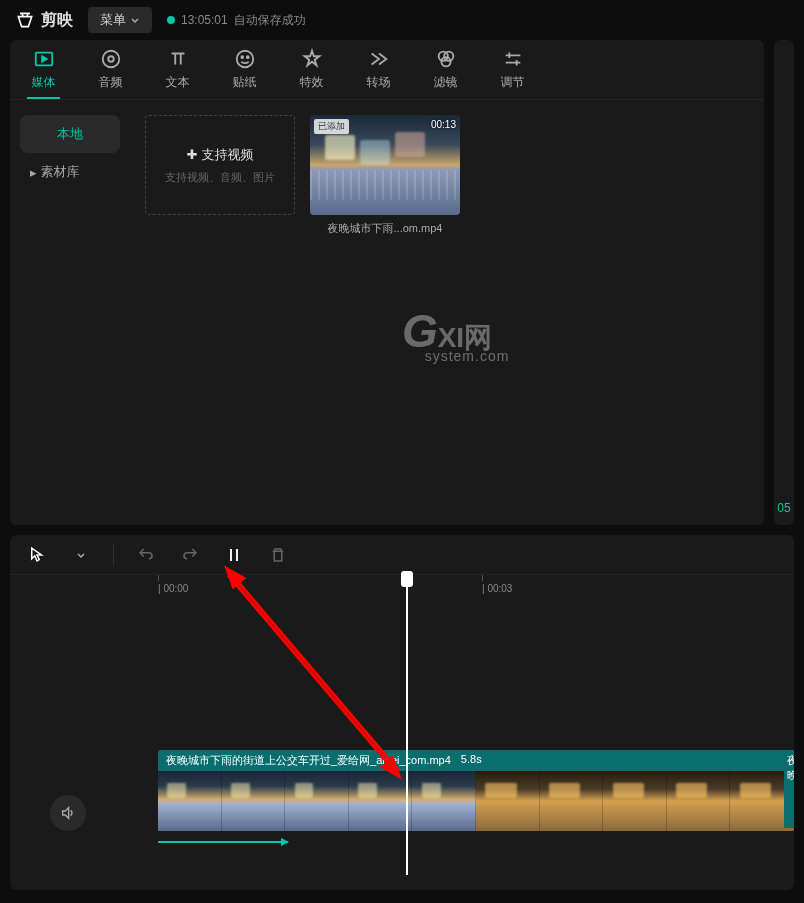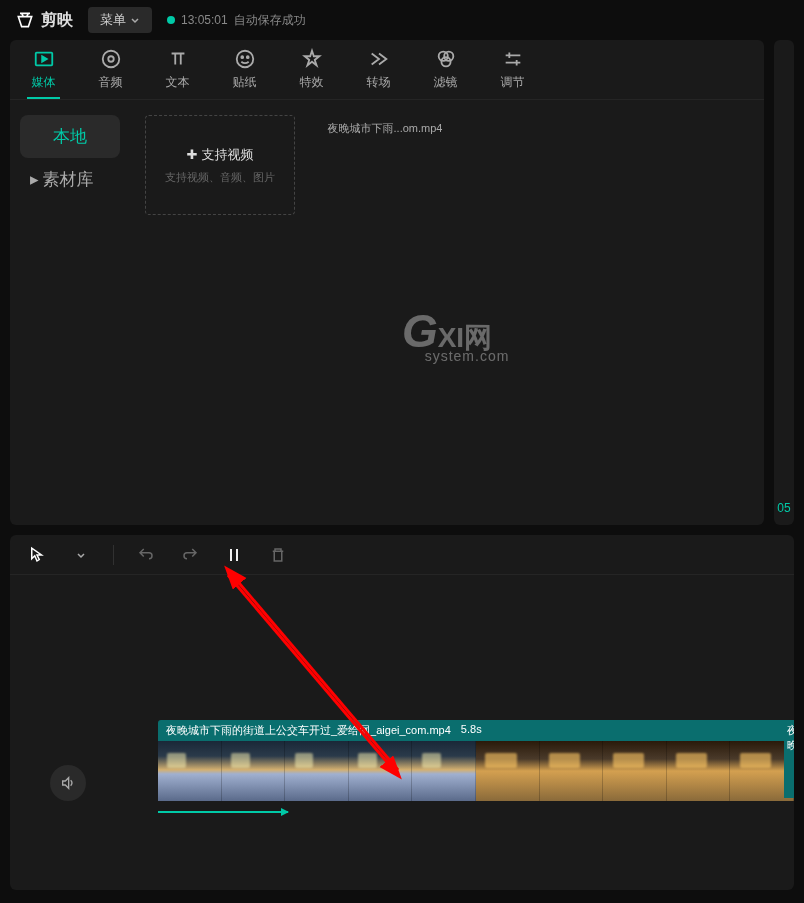--- a/index.html
+++ b/index.html
@@ -13,21 +13,21 @@
 .workspace { display: flex; gap: 10px; padding: 0 10px; height: 485px; }
 .left-panel { flex: 1; background: #1a1a1a; border-radius: 6px; display: flex; flex-direction: column; overflow: hidden; }
 .right-panel { width: 20px; background: #1a1a1a; border-radius: 6px; display: flex; flex-direction: column; justify-content: flex-end; padding-bottom: 10px; color: #00c9a7; font-size: 12px; text-align: center; }
 .tab-row { display: flex; height: 60px; border-bottom: 1px solid rgba(255,255,255,0.05); }
 .tab { width: 67px; display: flex; flex-direction: column; align-items: center; justify-content: center; gap: 4px; font-size: 12px; color: #aaa; cursor: pointer; position: relative; }
 .tab.active { color: #00c9a7; }
 .tab.active::after { content: ""; position: absolute; bottom: 0; left: 25%; width: 50%; height: 2px; background: #00c9a7; }
 .tab-icon { width: 22px; height: 22px; display: flex; align-items: center; justify-content: center; }
 .content-row { display: flex; flex: 1; }
 .sidebar { width: 120px; padding: 15px 10px; }
-.side-item { padding: 10px; border-radius: 8px; font-size: 17px; color: #aaa; cursor: pointer; display: flex; align-items: center; gap: 4px; }
+.side-item { padding: 10px; border-radius: 8px; font-size: 13px; color: #aaa; cursor: pointer; display: flex; align-items: center; gap: 4px; }
 .side-item.active { background: #2a2a2a; color: #00c9a7; justify-content: center; }
 .media-area { flex: 1; padding: 15px; display: flex; gap: 15px; align-items: flex-start; position: relative; }
 .import-box { width: 150px; height: 100px; border: 1px dashed #444; border-radius: 4px; display: flex; flex-direction: column; align-items: center; justify-content: center; gap: 6px; cursor: pointer; }
 .import-label { font-size: 13px; color: #ddd; display: flex; align-items: center; gap: 4px; }
 .import-hint { font-size: 11px; color: #666; }
 .media-item { width: 150px; }
 .media-thumb { width: 150px; height: 100px; border-radius: 4px; background: linear-gradient(180deg, #1a2838 0%, #3a4a5a 30%, #c9a56a 50%, #8a9ab8 55%, #5a6a8a 100%); position: relative; overflow: hidden; }
 .media-thumb::before { content: ""; position: absolute; top: 20%; left: 10%; width: 30px; height: 25px; background: rgba(255,250,200,0.6); border-radius: 3px; box-shadow: 35px 5px 0 rgba(200,240,255,0.4), 70px -3px 0 rgba(230,180,160,0.5); filter: blur(1px); }
 .media-thumb::after { content: ""; position: absolute; bottom: 15%; left: 0; right: 0; height: 30%; background: repeating-linear-gradient(90deg, rgba(255,255,255,0.15) 0 2px, transparent 2px 8px); }
 .thumb-tag { position: absolute; top: 4px; left: 4px; background: rgba(255,255,255,0.8); color: #333; font-size: 9px; padding: 1px 4px; border-radius: 2px; }
@@ -176,20 +176,24 @@
       </div>
       <div class="media-area">
         <div class="import-box">
           <div class="import-label">
             <span>✚</span>
             <span>支持视频</span>
           </div>
           <div class="import-hint">支持视频、音频、图片</div>
         </div>
         <div class="media-item">
+          <div class="media-thumb">
+            <span class="thumb-tag">已添加</span>
+            <span class="thumb-dur">00:13</span>
+          </div>
           <div class="media-name">夜晚城市下雨...om.mp4</div>
         </div>
         <div class="watermark">
           <span class="g">G</span><span class="rest">XI网</span>
           <span class="sys">system.com</span>
         </div>
       </div>
     </div>
   </div>
   <div class="right-panel">
@@ -223,20 +227,27 @@
     <div class="tool-btn">
         <svg viewBox="0 0 24 24" width="18" height="18" fill="none" stroke="#fff" stroke-width="2.5">
           <path d="M8 4 V20 M16 4 V20"></path>
         </svg>
       </div>
     <div class="tool-btn">
         <svg viewBox="0 0 24 24" width="18" height="18" fill="none" stroke="#666" stroke-width="2">
           <path d="M5 7 H19 M8 7 V4 H16 V7 M7 7 V20 H17 V7"></path>
         </svg>
       </div>
+  </div>
+  <div class="ruler">
+    <div class="ruler-tick" style="left:148px">| 00:00</div>
+    <div class="ruler-tick" style="left:472px">| 00:03</div>
+    <div class="playhead">
+      <div class="playhead-head"></div>
+    </div>
   </div>
   <div class="tracks-area">
     <div class="track-controls">
       <div class="mute-btn">
         <svg viewBox="0 0 24 24" width="16" height="16" fill="#aaa">
             <path d="M4 9 V15 H8 L13 20 V4 L8 9 Z M16 8 Q20 12 16 16" stroke="#aaa" fill="none" stroke-width="2"></path>
           </svg>
       </div>
     </div>
     <div class="video-clip">

